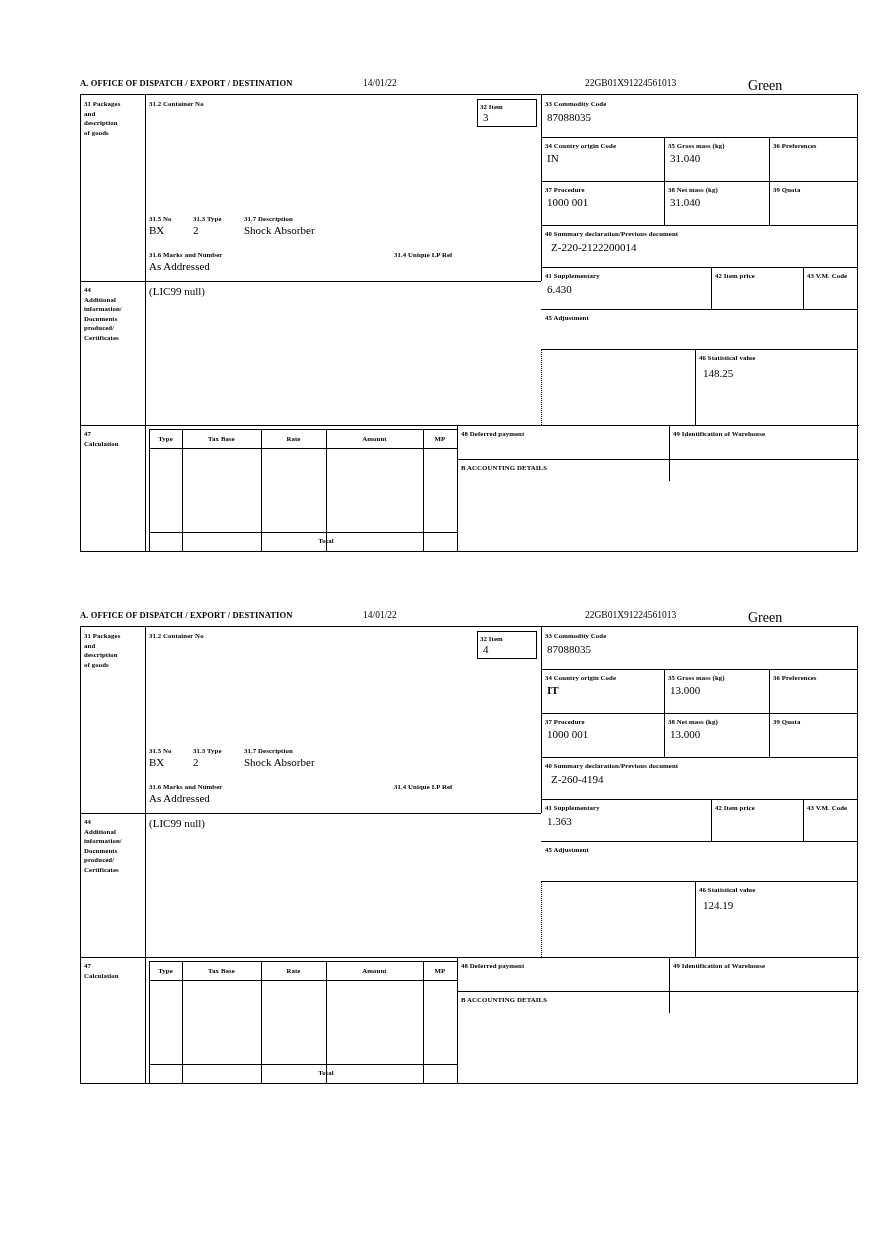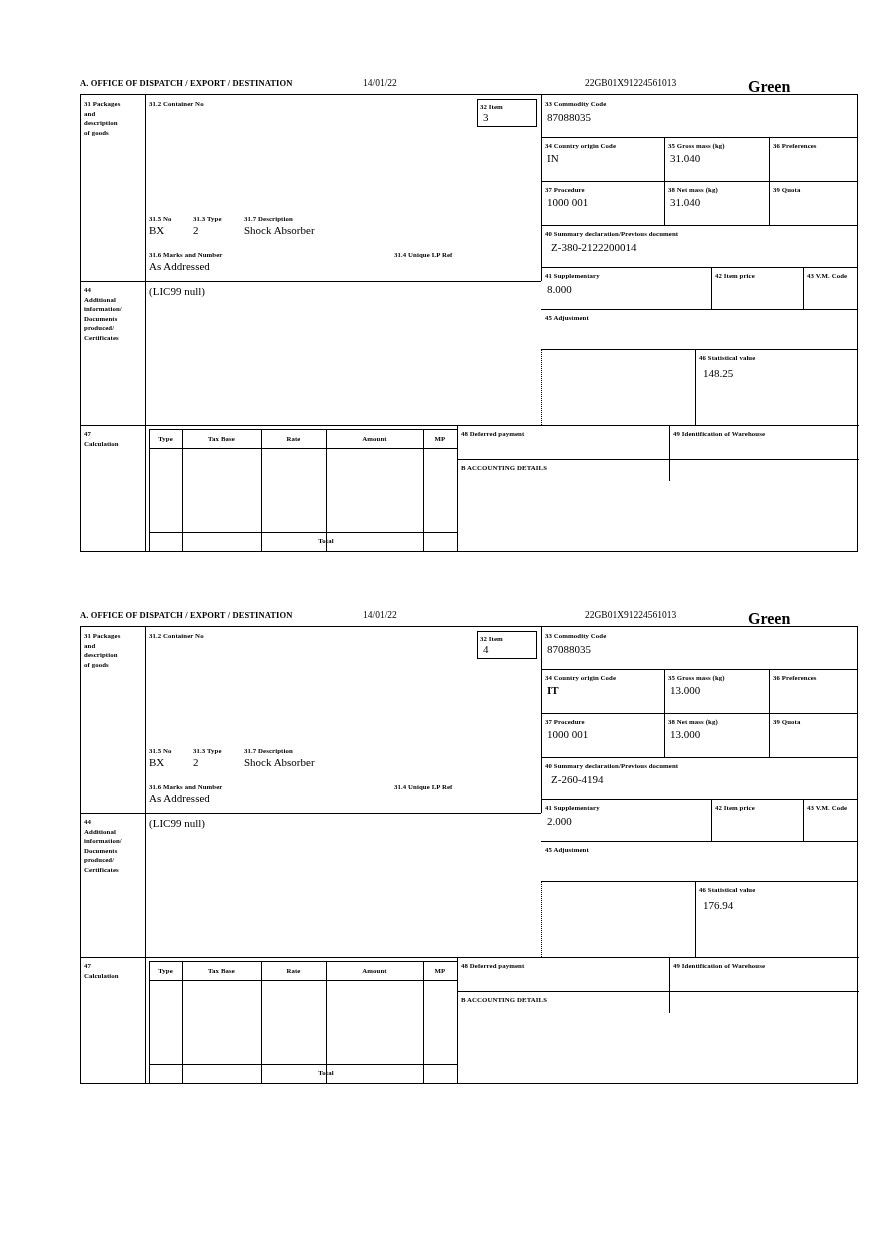--- a/index.html
+++ b/index.html
@@ -48,22 +48,22 @@
   }
   .hdr .mrn {
     position: absolute;
     left: 505px; top: 0;
     font-size: 9.5px;
     font-weight: normal;
   }
   .hdr .colour {
     position: absolute;
     left: 668px; top: 0;
-    font-size: 16px;
-    font-weight: bold;
+    font-size: 14px;
+    font-weight: normal;
   }
 
   .body-box {
     position: relative;
     border: 1px solid #000;
     width: 778px;
     height: 458px;
     box-sizing: border-box;
   }
 
@@ -175,27 +175,27 @@
       <div class="hline" style="left:460px; top:130px; width:317px;"></div>
       <div class="cell lbl" style="left:464px; top:90px; width:120px;">37 Procedure</div>
       <div class="cell val" style="left:466px; top:101px; width:115px;">1000      001</div>
       <div class="cell lbl" style="left:587px; top:90px; width:100px;">38 Net mass (kg)</div>
       <div class="cell val" style="left:589px; top:101px; width:95px;">31.040</div>
       <div class="cell lbl" style="left:692px; top:90px; width:85px;">39 Quota</div>
       <div class="cell val" style="left:694px; top:101px; width:80px;"></div>
 
       <div class="hline" style="left:460px; top:172px; width:317px;"></div>
       <div class="cell lbl" style="left:464px; top:134px; width:250px;">40 Summary declaration/Previous document</div>
-      <div class="cell val" style="left:470px; top:146px; width:250px;">Z-380-2122200014</div>
+      <div class="cell val" style="left:470px; top:146px; width:250px;">Z-220-2122200014</div>
 
       <div class="hline" style="left:460px; top:214px; width:317px;"></div>
       <div class="vline" style="left:630px; top:172px; height:42px;"></div>
       <div class="vline" style="left:722px; top:172px; height:42px;"></div>
       <div class="cell lbl" style="left:464px; top:176px; width:150px;">41 Supplementary</div>
-      <div class="cell val" style="left:466px; top:188px; width:150px;">8.000</div>
+      <div class="cell val" style="left:466px; top:188px; width:150px;">6.430</div>
       <div class="cell lbl" style="left:634px; top:176px; width:90px;">42 Item price</div>
       <div class="cell val" style="left:636px; top:188px; width:84px;"></div>
       <div class="cell lbl" style="left:726px; top:176px; width:55px;">43 V.M. Code</div>
       <div class="cell val" style="left:728px; top:188px; width:48px;"></div>
 
       <div class="hline" style="left:0; top:186px; width:460px;"></div>
       <div class="cell lbl" style="left:3px; top:190px; width:62px;">44<br>Additional<br>information/<br>Documents<br>produced/<br>Certificates</div>
       <div class="cell val" style="left:68px; top:190px; width:380px;">(LIC99 null)</div>
 
       <div class="hline" style="left:460px; top:254px; width:317px;"></div>
@@ -305,38 +305,38 @@
       <div class="cell val" style="left:694px; top:101px; width:80px;"></div>
 
       <div class="hline" style="left:460px; top:172px; width:317px;"></div>
       <div class="cell lbl" style="left:464px; top:134px; width:250px;">40 Summary declaration/Previous document</div>
       <div class="cell val" style="left:470px; top:146px; width:250px;">Z-260-4194</div>
 
       <div class="hline" style="left:460px; top:214px; width:317px;"></div>
       <div class="vline" style="left:630px; top:172px; height:42px;"></div>
       <div class="vline" style="left:722px; top:172px; height:42px;"></div>
       <div class="cell lbl" style="left:464px; top:176px; width:150px;">41 Supplementary</div>
-      <div class="cell val" style="left:466px; top:188px; width:150px;">2.000</div>
+      <div class="cell val" style="left:466px; top:188px; width:150px;">1.363</div>
       <div class="cell lbl" style="left:634px; top:176px; width:90px;">42 Item price</div>
       <div class="cell val" style="left:636px; top:188px; width:84px;"></div>
       <div class="cell lbl" style="left:726px; top:176px; width:55px;">43 V.M. Code</div>
       <div class="cell val" style="left:728px; top:188px; width:48px;"></div>
 
       <div class="hline" style="left:0; top:186px; width:460px;"></div>
       <div class="cell lbl" style="left:3px; top:190px; width:62px;">44<br>Additional<br>information/<br>Documents<br>produced/<br>Certificates</div>
       <div class="cell val" style="left:68px; top:190px; width:380px;">(LIC99 null)</div>
 
       <div class="hline" style="left:460px; top:254px; width:317px;"></div>
       <div class="cell lbl" style="left:464px; top:218px; width:150px;">45 Adjustment</div>
       <div class="cell val" style="left:466px; top:230px; width:150px;"></div>
 
       <div class="dotline" style="left:460px; top:254px; height:76px;"></div>
       <div class="vline" style="left:614px; top:254px; height:76px;"></div>
       <div class="cell lbl" style="left:618px; top:258px; width:150px;">46 Statistical value</div>
-      <div class="cell val" style="left:622px; top:272px; width:150px;">176.94</div>
+      <div class="cell val" style="left:622px; top:272px; width:150px;">124.19</div>
 
       <div class="hline" style="left:0; top:330px; width:778px;"></div>
 
       <div class="cell lbl" style="left:3px; top:334px; width:62px;">47<br>Calculation</div>
 
       <div class="vline" style="left:64px; top:330px; height:126px;"></div>
       <div class="vline" style="left:68px; top:334px; height:122px;"></div>
       <div class="vline" style="left:101px; top:334px; height:122px;"></div>
       <div class="vline" style="left:180px; top:334px; height:122px;"></div>
       <div class="vline" style="left:245px; top:334px; height:122px;"></div>

